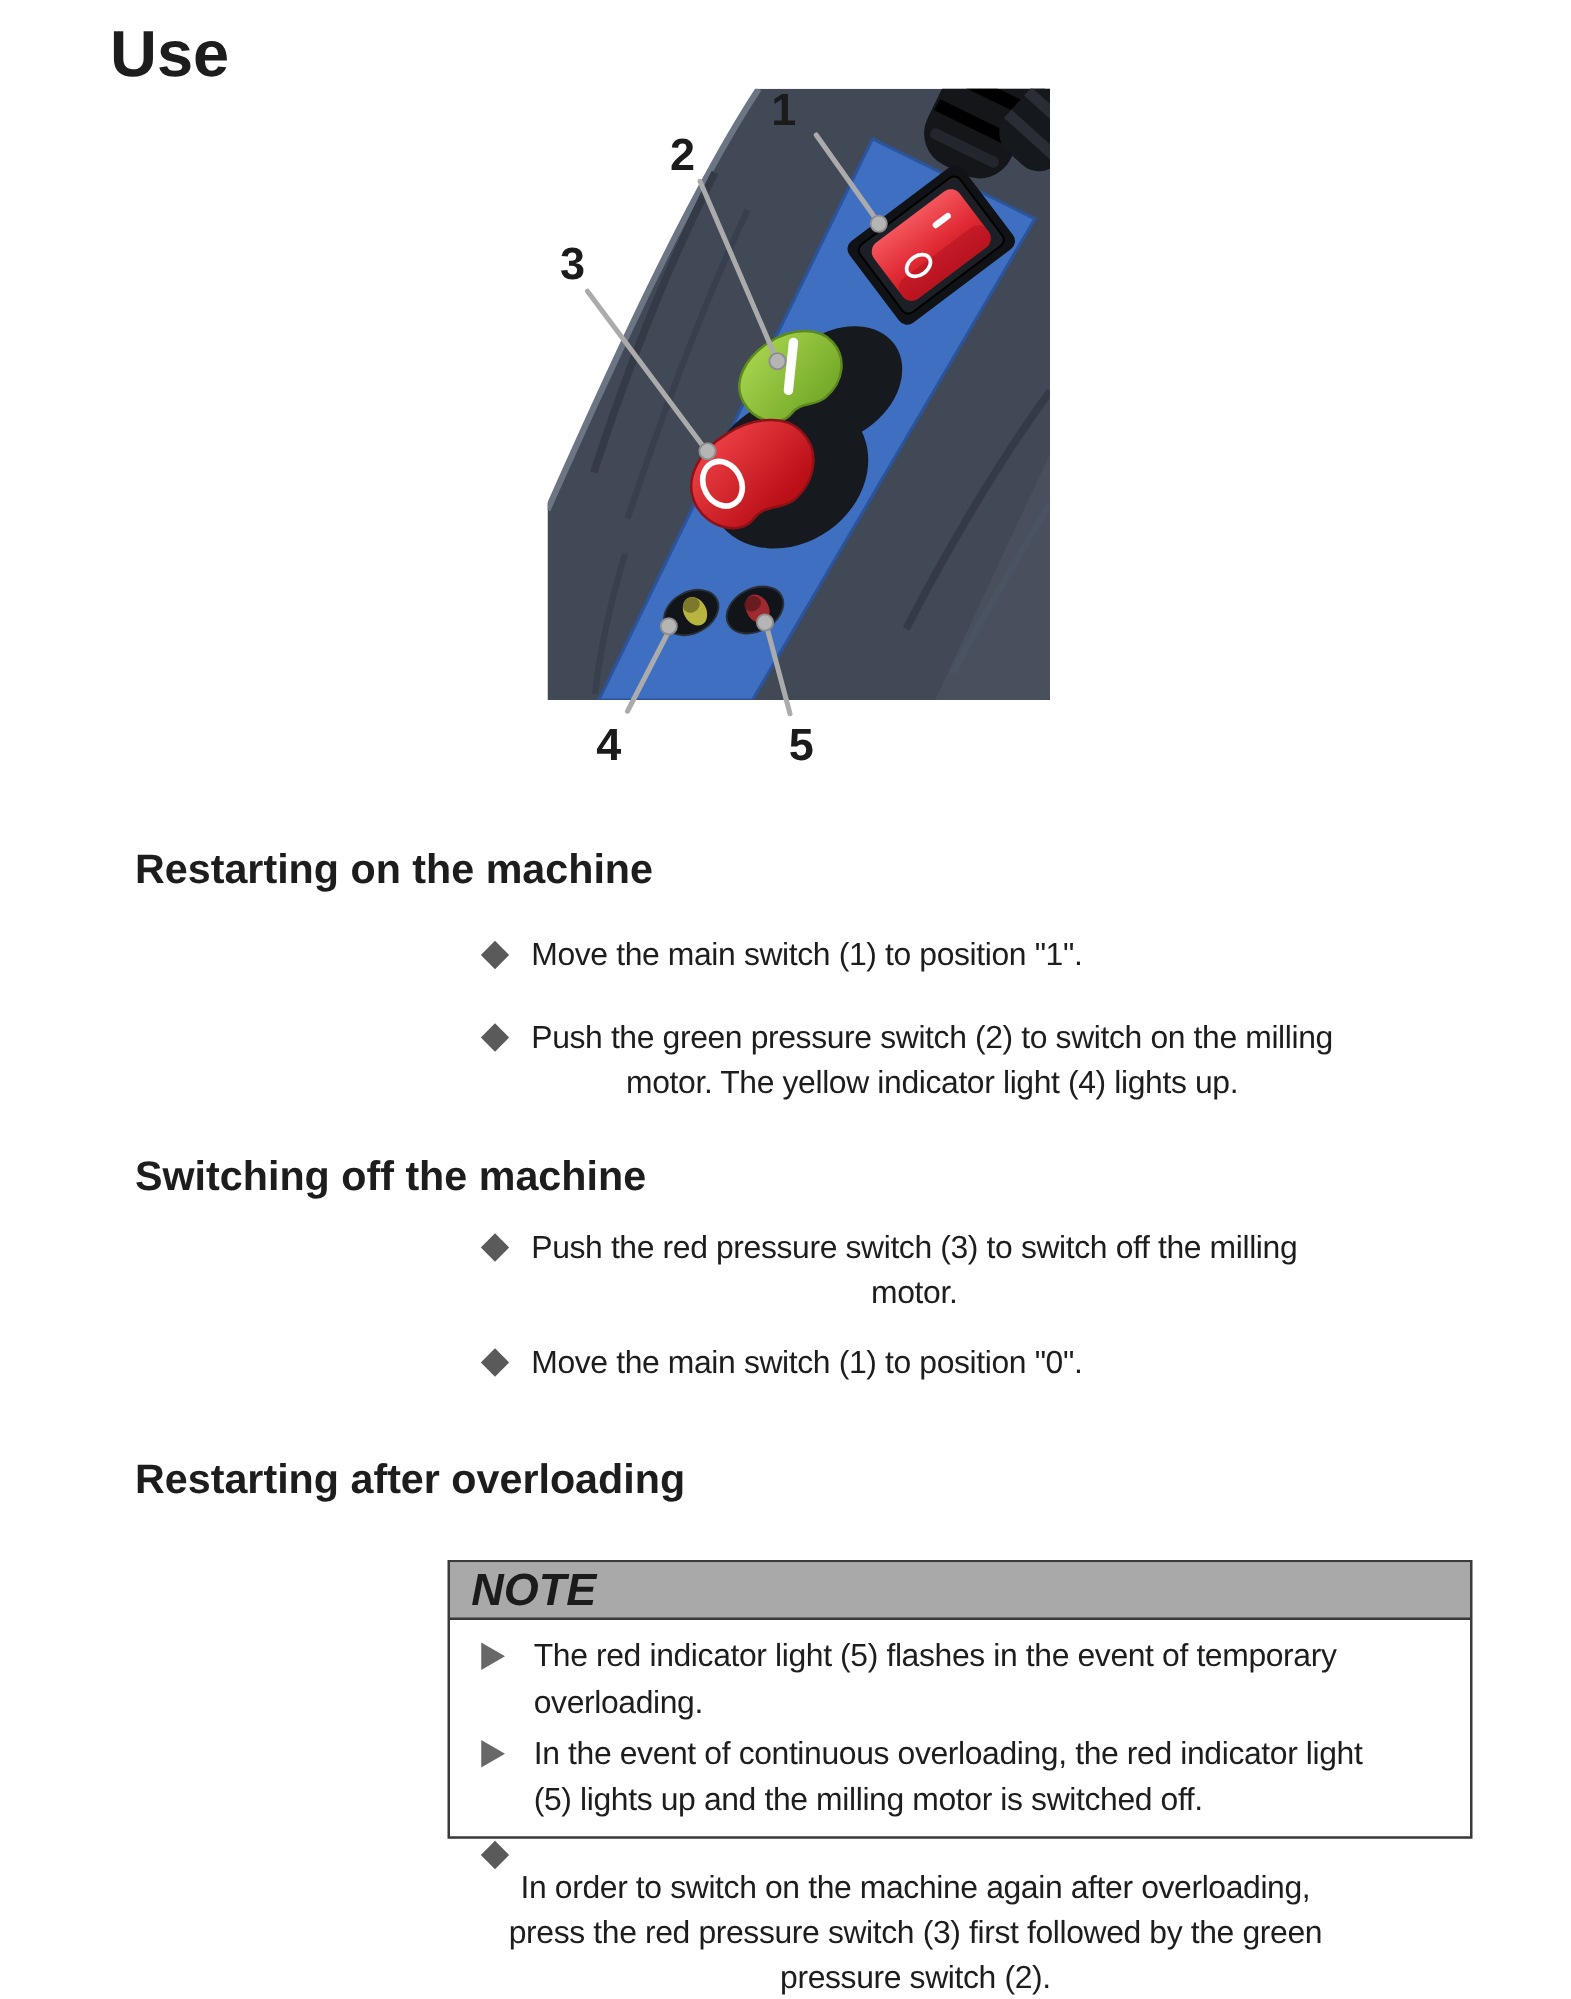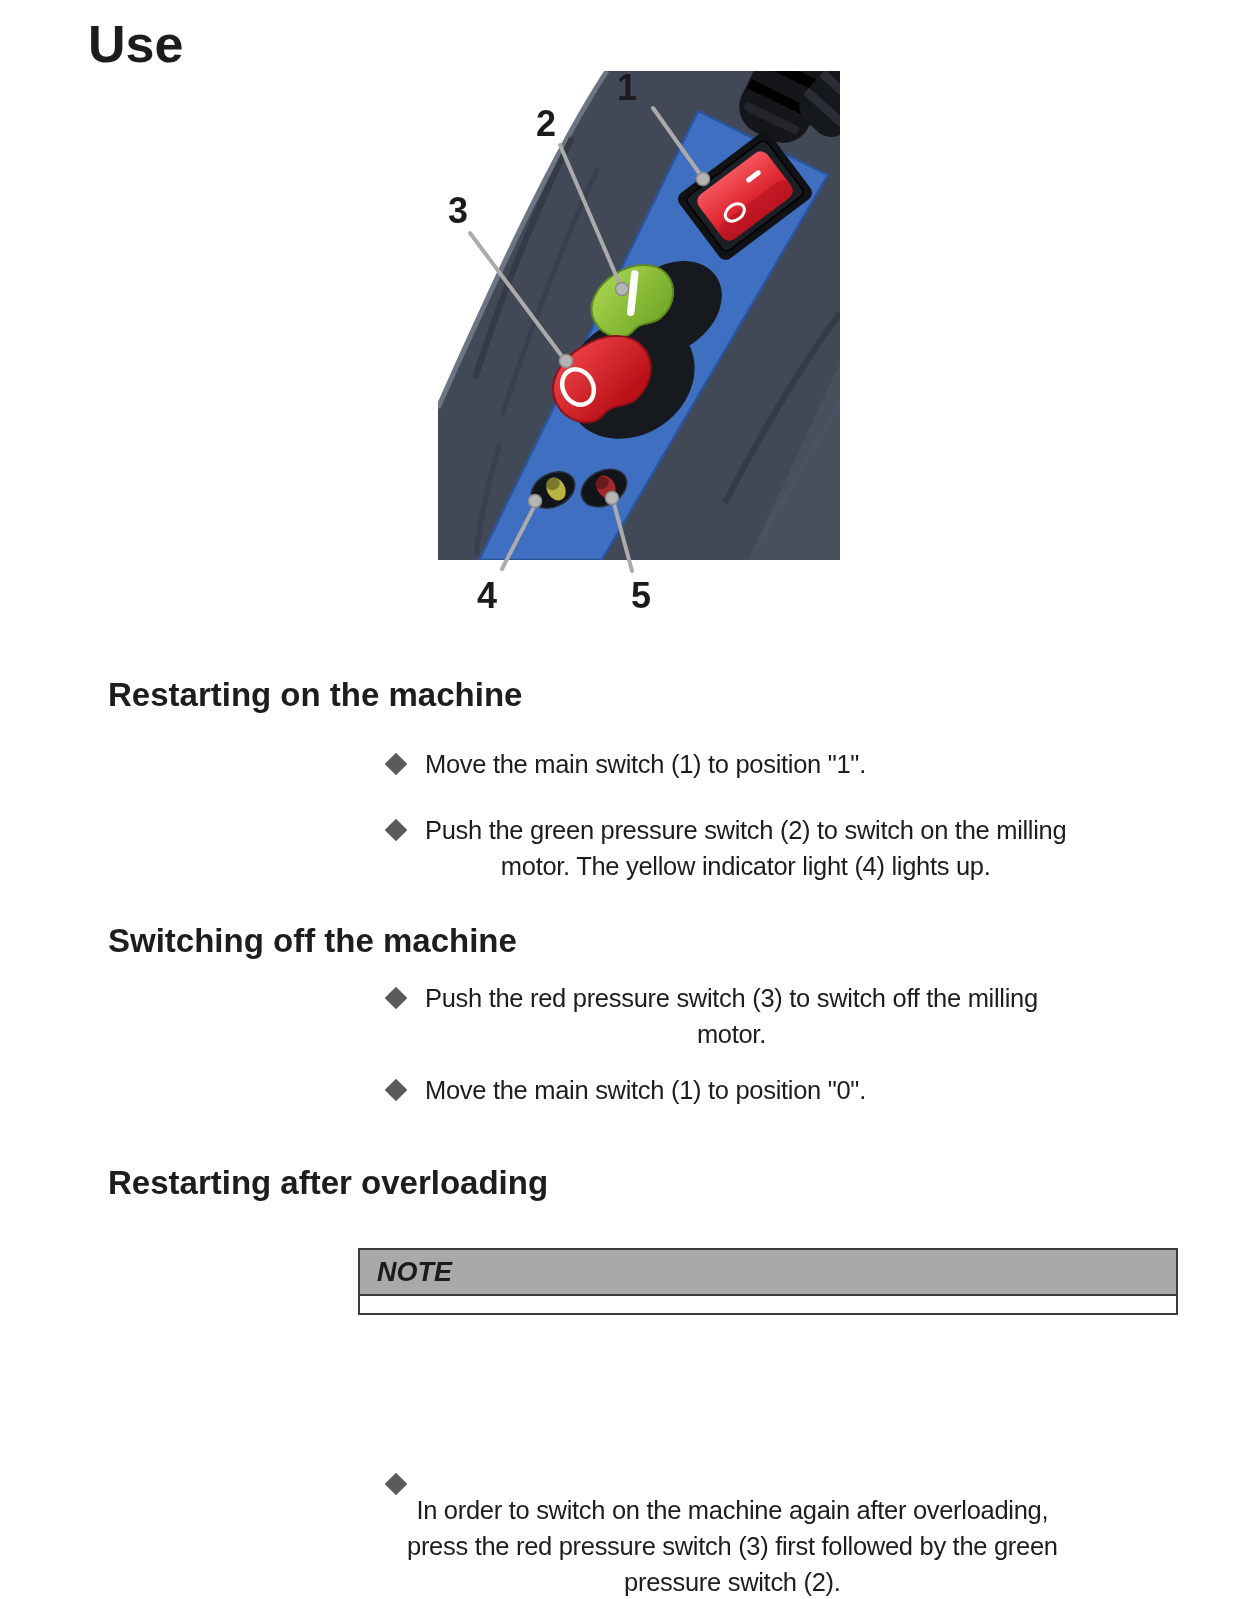--- a/index.html
+++ b/index.html
@@ -8,21 +8,21 @@
   .figure-wrap{position:absolute;left:430px;top:63px;width:420px;height:552px;}
   .sec-heading{position:absolute;left:108px;font-size:33px;font-weight:bold;white-space:pre;}
   #h-on{top:676px;}
   #h-off{top:922px;}
   #h-restart{top:1164px;}
   .bullet-row{position:absolute;left:386px;display:flex;align-items:flex-start;}
   #b1{top:746px;} #b2{top:812px;} #b3{top:980px;} #b4{top:1072px;} #b5{top:1466px;flex-direction:column;}
   .diamond{flex:none;width:16px;height:16px;background:#5a5a5a;transform:rotate(45deg);margin:10px 0 0 2px;}
   .bullet-text{margin-left:21px;font-size:25.5px;line-height:36px;white-space:pre;letter-spacing:-0.3px;text-align:center;}
   .note-box{position:absolute;left:358px;top:1248px;width:816px;border:2px solid #3a3a3a;background:#ffffff;}
-  .note-header{height:44px;background:#a9a9a9;border-bottom:2px solid #3a3a3a;display:flex;align-items:center;padding-left:17px;font-size:27px;font-weight:bold;font-style:italic;color:#1b1b1b;}
+  .note-header{height:44px;background:#a9a9a9;border-bottom:2px solid #3a3a3a;display:flex;align-items:center;padding-left:17px;font-size:36px;font-weight:bold;font-style:italic;color:#1b1b1b;}
   .note-body{padding:7px 0 10px 0;}
   .note-item{display:flex;align-items:flex-start;margin:4px 0 0 25px;}
   .tri{flex:none;width:0;height:0;border-top:11px solid transparent;border-bottom:11px solid transparent;border-left:19px solid #686868;margin-top:7px;}
   .note-text{margin-left:23px;font-size:25.5px;line-height:37px;white-space:pre;letter-spacing:-0.3px;}
   svg text{font-family:"Liberation Sans",sans-serif;}
 </style>
 </head>
 <body>
 
 <div class="page-title">Use</div>
@@ -156,20 +156,30 @@
   <div class="bullet-text">Move the main switch (1) to position "0".</div>
 </div>
 
 <div class="sec-heading" id="h-restart">Restarting after overloading</div>
 
 <div class="note-box">
   <div class="note-header">
     <span>NOTE</span>
   </div>
   <div class="note-body">
+    <div class="note-item">
+      <span class="tri"></span>
+      <div class="note-text">The red indicator light (5) flashes in the event of temporary
+overloading.</div>
+    </div>
+    <div class="note-item">
+      <span class="tri"></span>
+      <div class="note-text">In the event of continuous overloading, the red indicator light
+(5) lights up and the milling motor is switched off.</div>
+    </div>
   </div>
 </div>
 
 <div class="bullet-row" id="b5">
   <span class="diamond"></span>
   <div class="bullet-text">In order to switch on the machine again after overloading,
 press the red pressure switch (3) first followed by the green
 pressure switch (2).</div>
 </div>
 

